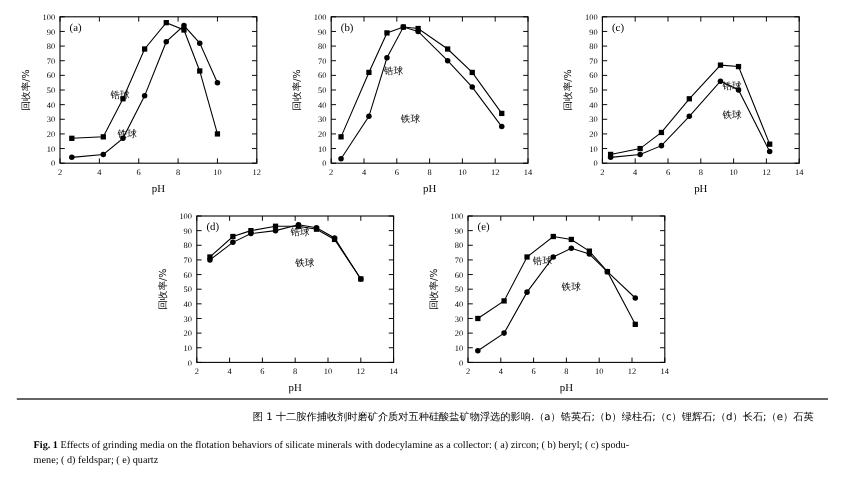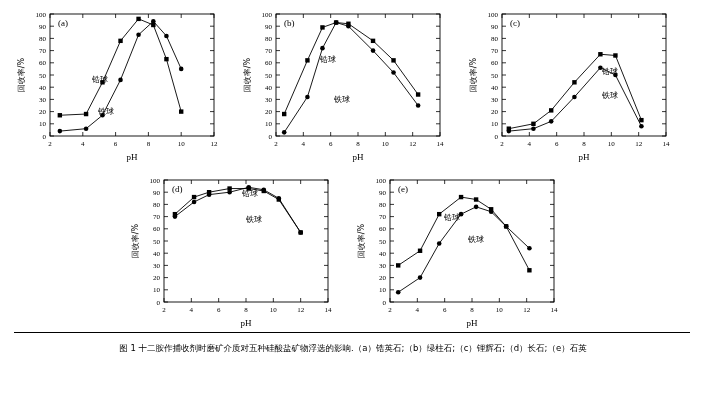--- a/index.html
+++ b/index.html
@@ -42,21 +42,21 @@
     font-size: 9px;
   }
   .caption-zh {
     position: absolute;
     left: 28px;
     top: 342px;
     width: 650px;
     font-family: "DejaVu Sans", sans-serif;
     font-size: 8.5px;
     line-height: 1.45;
-    text-align: center;
+    text-align: right;
   }
   .caption-en {
     position: absolute;
     left: 28px;
     top: 364px;
     width: 652px;
     font-family: "Liberation Serif", serif;
     font-size: 8.5px;
     line-height: 1.5;
     text-align: justify;
@@ -492,14 +492,19 @@
         <circle cx="175.4" cy="78.32" r="2.3" fill="#000"></circle>
         <text x="90" y="50" text-anchor="start" class="series-label">锆球</text>
         <text x="114" y="72" text-anchor="start" class="series-label">铁球</text>
       </svg>
   </div>
 
   <div class="rule"></div>
 
   <div class="caption-zh">图 1   十二胺作捕收剂时磨矿介质对五种硅酸盐矿物浮选的影响.（a）锆英石;（b）绿柱石;（c）锂辉石;（d）长石;（e）石英</div>
 
+  <div class="caption-en">
+    <span class="cap-line"><b>Fig. 1</b>
+      <span>Effects of grinding media on the flotation behaviors of silicate minerals with dodecylamine as a collector:  ( a)  zircon;  ( b)  beryl;  ( c)  spodu-</span></span>
+    <span class="cap-line">mene;  ( d)  feldspar;  ( e)  quartz</span>
+  </div>
 
 </div>
 
 </body></html>

